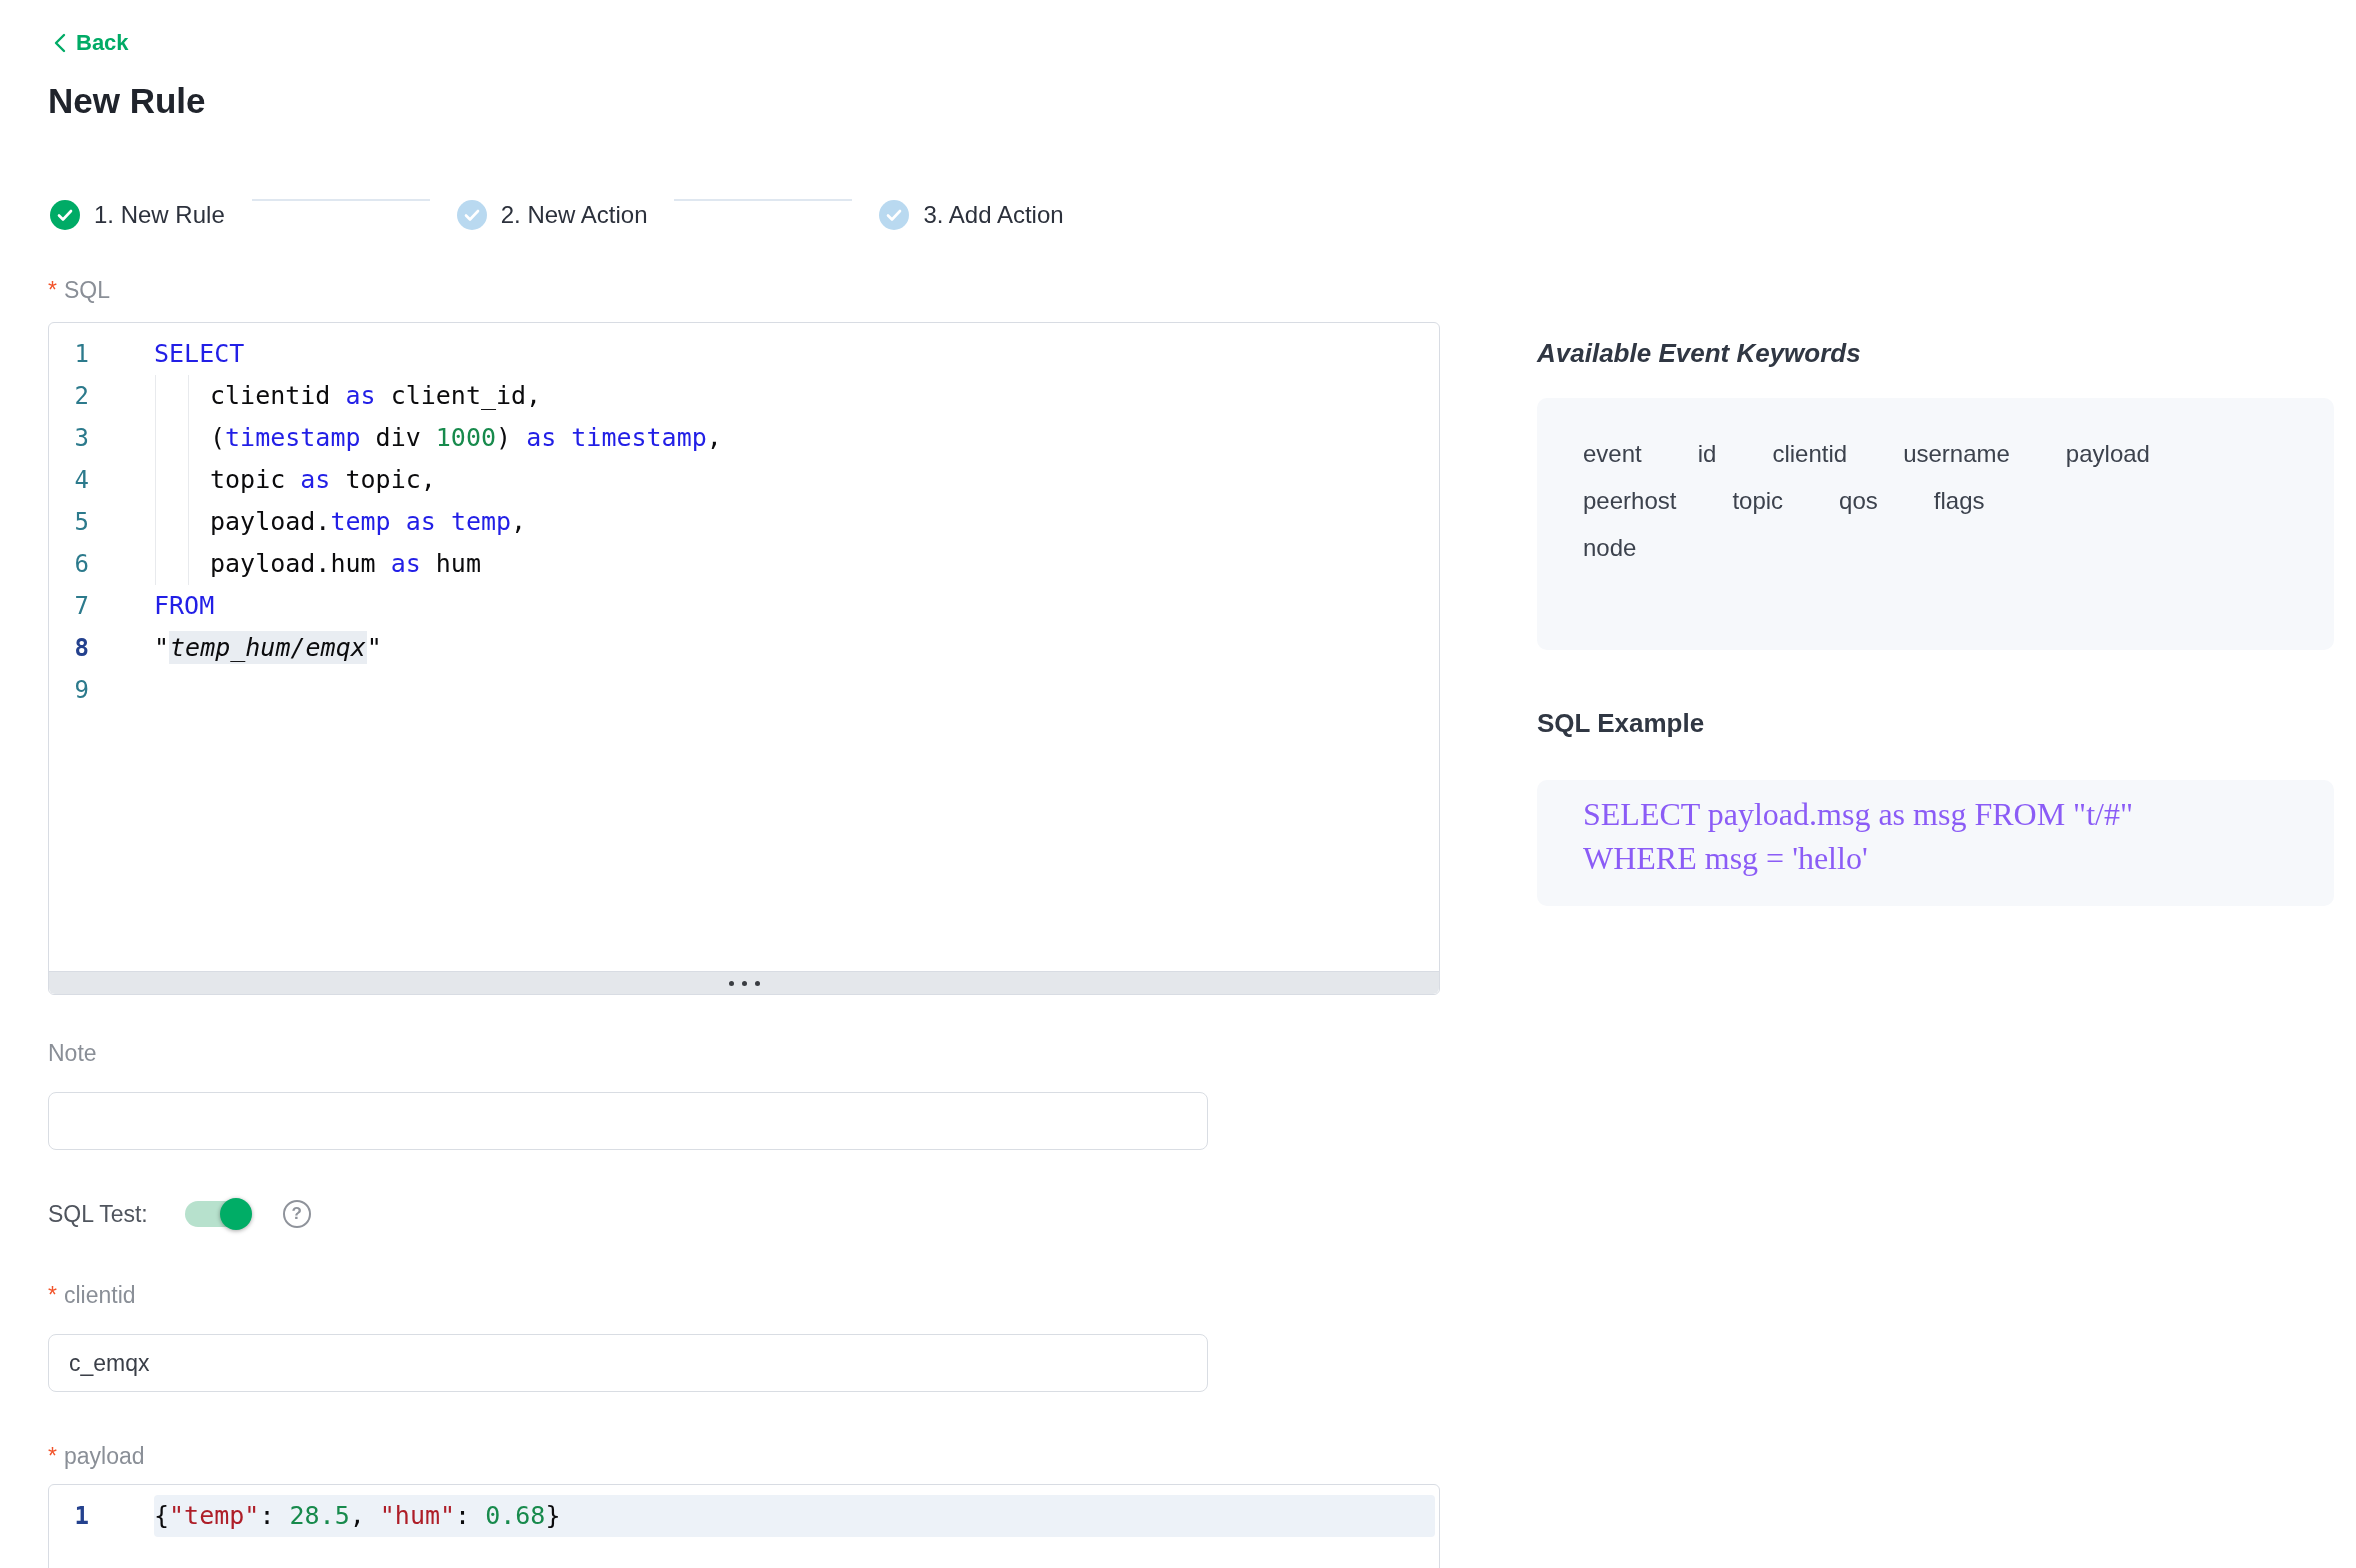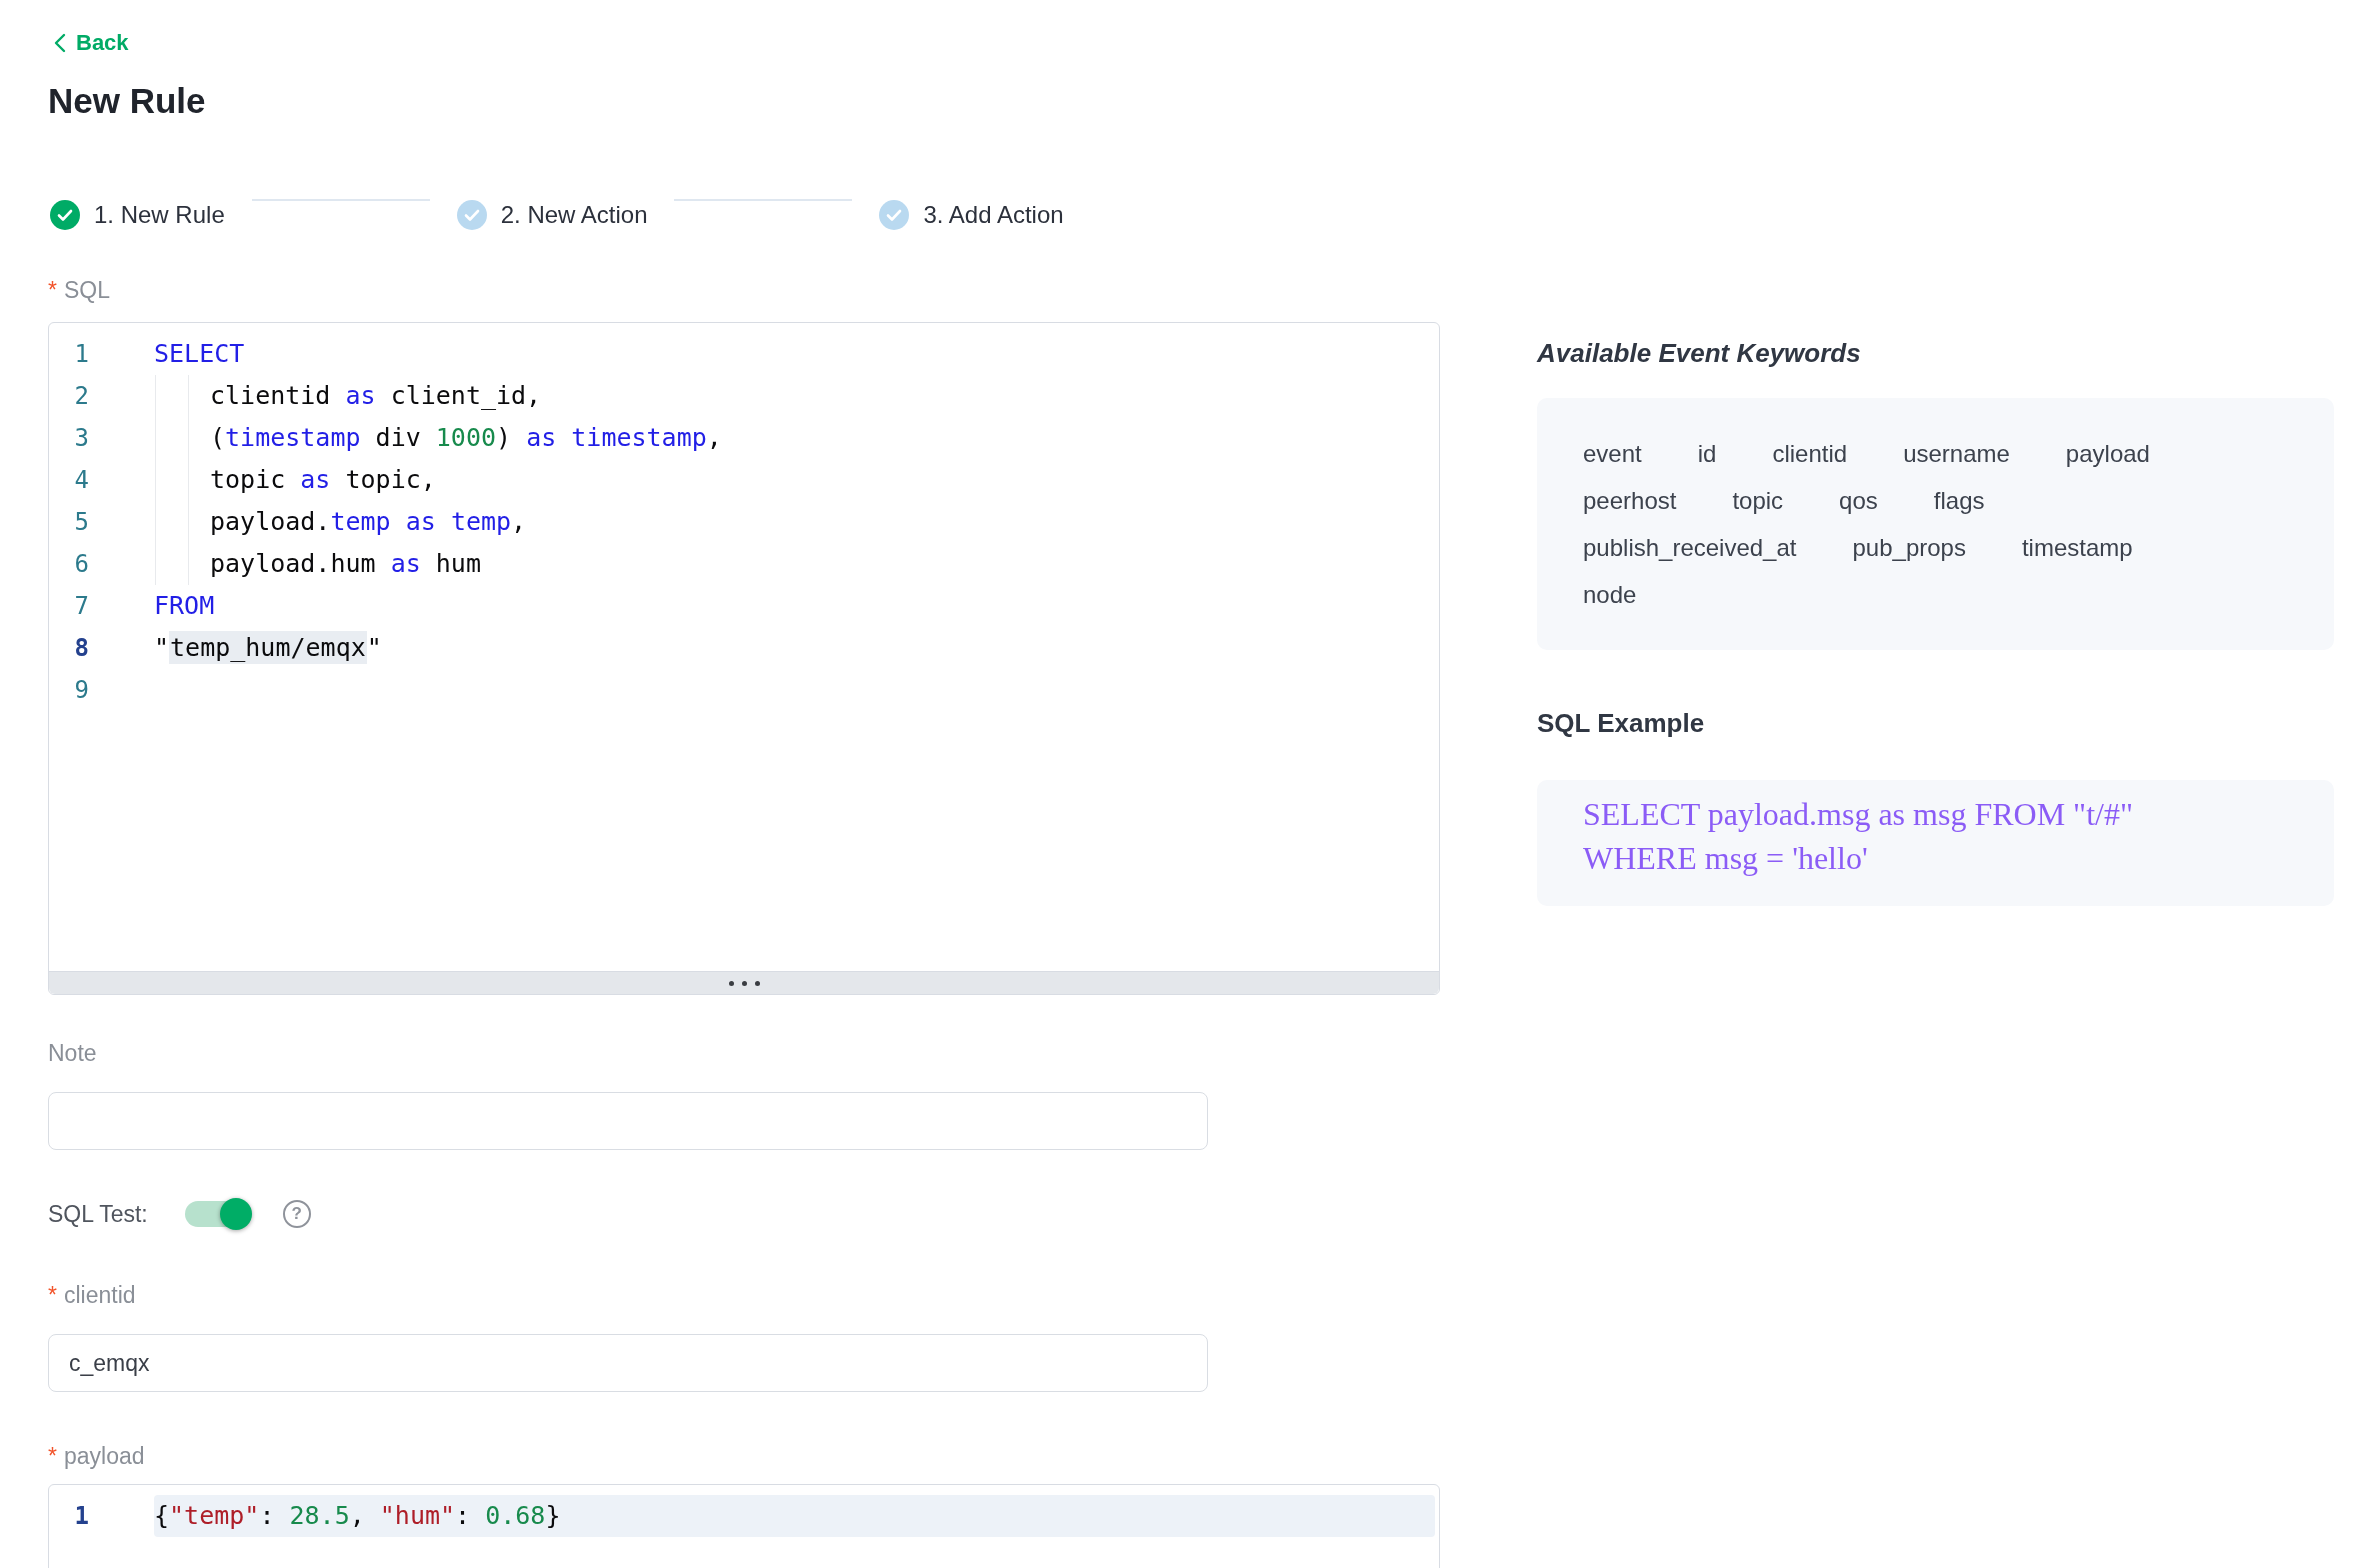--- a/index.html
+++ b/index.html
@@ -35,21 +35,21 @@
   .ln { flex:0 0 40px; width:40px; text-align:right; font-size:24px; color:#2c7a8c;
         font-family:"DejaVu Sans Mono", monospace; user-select:none; }
   .ln.active { color:#24418e; font-weight:700; }
   .code { margin-left:65px; font-size:25px; white-space:pre; color:#0b0b0d; }
   .code.ind { padding-left:56px; }
   .cl.active .code { flex:1; background:#edf2f8; border-radius:4px; margin-right:4px; }
   .tk-kw  { color:#221fe6; }
   .tk-num { color:#178a4c; }
   .tk-str { color:#ae1e28; }
   .tk-pl  { color:#0b0b0d; }
-  .tk-hl  { color:#0b0b0d; background:#e9edf2; border-radius:0; padding:2px 1px; }
+  .tk-hl  { color:#0b0b0d; background:#e9edf2; border-radius:0; padding:2px 1px;font-style:italic; }
   .guide { position:absolute; width:1px; background:#e8eaed; top:52px; height:210px; }
   .g1 { left:106px; } .g2 { left:139px; }
   .ed-bar { height:23px; background:#e4e7eb; border-top:1px solid #d8dce3;
             border-radius:0 0 6px 6px; display:flex; align-items:center; justify-content:center; gap:8px; cursor:row-resize; }
   .ed-bar i { width:5px; height:5px; border-radius:50%; background:#3a3d42; }
   
   .tinput { position:absolute; left:48px; width:1160px; height:58px; border:1px solid #d9dde3;
             border-radius:8px; font-size:23px; color:#3a3f48; padding:0 20px; outline:none;
             font-family:"Liberation Sans", sans-serif; background:#fff; }
   
@@ -204,25 +204,20 @@
       <span class="kw">username</span>
       <span class="kw">payload</span>
     </div>
     <div class="kw-row">
       <span class="kw">peerhost</span>
       <span class="kw">topic</span>
       <span class="kw">qos</span>
       <span class="kw">flags</span>
     </div>
     <div class="kw-row">
-      <span class="kw">publish_received_at</span>
-      <span class="kw">pub_props</span>
-      <span class="kw">timestamp</span>
-    </div>
-    <div class="kw-row">
       <span class="kw">node</span>
     </div>
   </div>
 
   <div class="aside-h" style="top:706px;">SQL Example</div>
   <div class="abox ex-box">
     <div class="ex-line">SELECT payload.msg as msg FROM "t/#"</div>
     <div class="ex-line">WHERE msg = 'hello'</div>
   </div>
 

